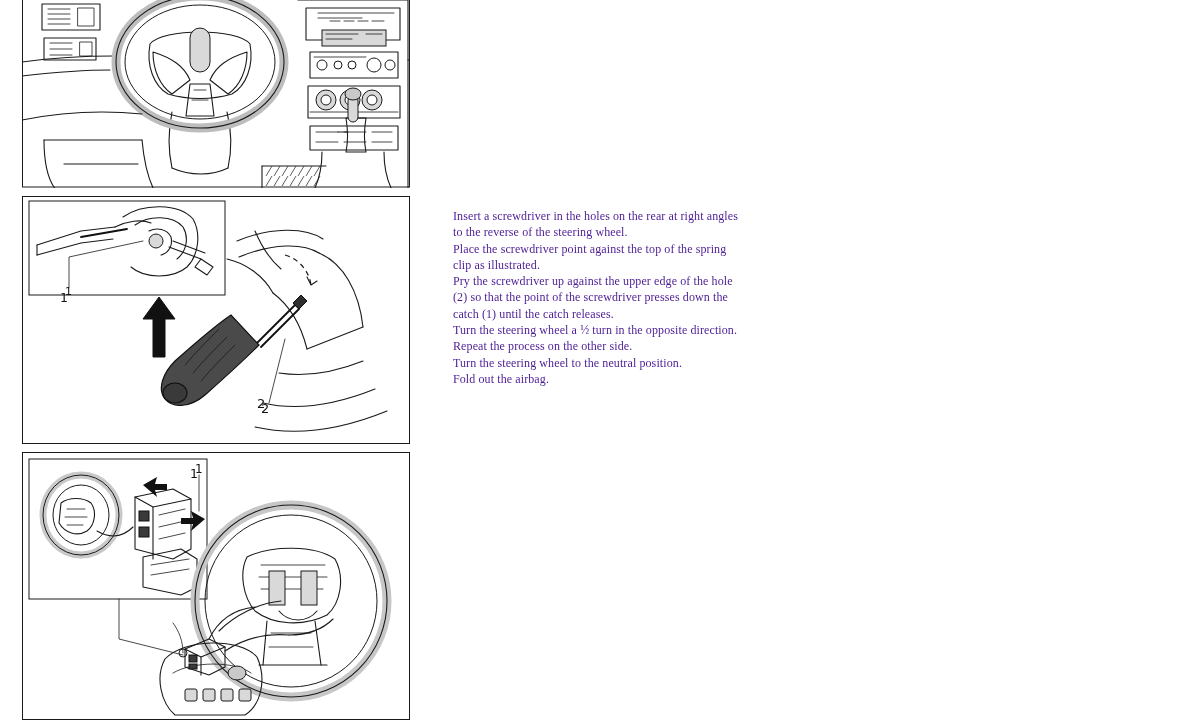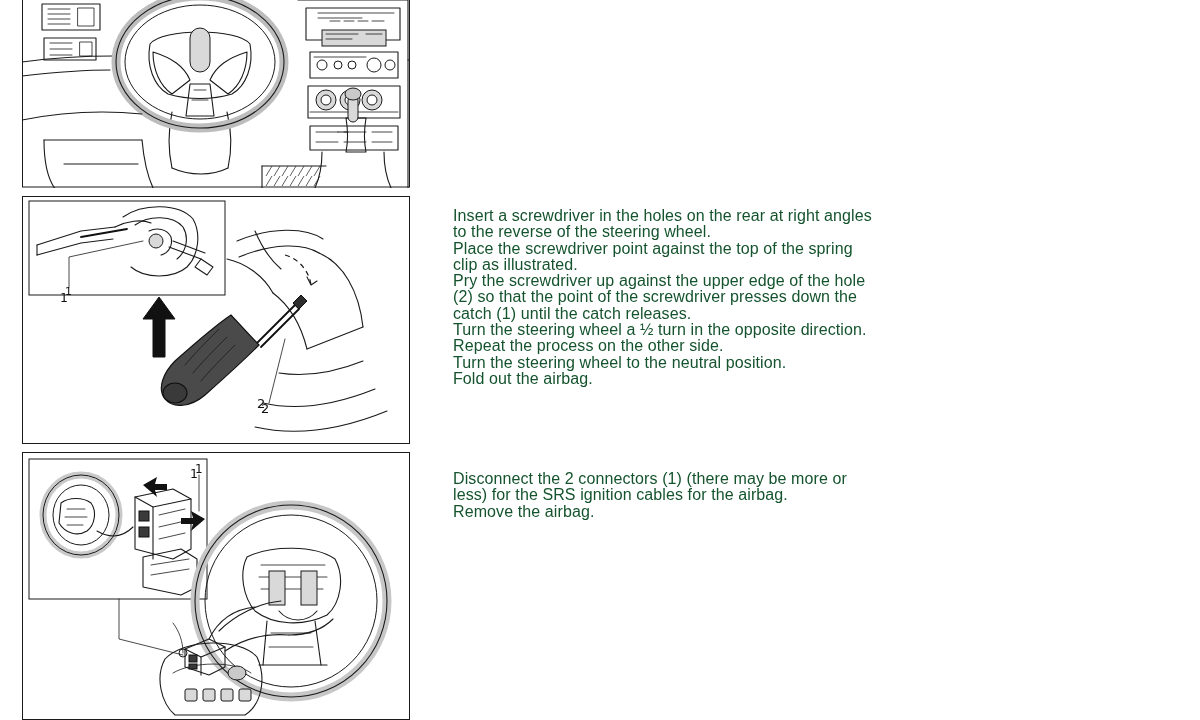--- a/index.html
+++ b/index.html
@@ -38,24 +38,24 @@
   .ln-thin { fill: none; stroke: #1a1a1a; stroke-width: 0.8; stroke-linecap: round; stroke-linejoin: round; }
   .ln-thick { fill: none; stroke: #111111; stroke-width: 1.8; stroke-linecap: round; stroke-linejoin: round; }
   .fill-grey { fill: #d9d9d9; stroke: #1a1a1a; stroke-width: 1; }
   .fill-grey2 { fill: #c9c9c9; stroke: #1a1a1a; stroke-width: 1; }
   .fill-dark { fill: #3a3a3a; stroke: #111111; stroke-width: 1; }
   .fill-white { fill: #ffffff; stroke: #1a1a1a; stroke-width: 1; }
 
   
   .textblock {
     position: absolute;
-    font-family: Liberation Sans, sans-serif;
-    font-size: 16px;
+    font-family: Liberation Serif, serif;
+    font-size: 12px;
     line-height: 16.3px;
-    color: #14532d;
+    color: #4c1d95;
     white-space: pre-line;
     letter-spacing: 0.1px;
   }
 
   .callout {
     position: absolute;
     font-family: "DejaVu Sans", sans-serif;
     font-size: 12.5px;
     color: #111111;
   }
@@ -297,17 +297,14 @@
       <path class="ln" d="M196 178 C 212 162, 236 150, 258 148"></path>
 
       <path class="ln-thin" d="M96 146 L 96 186 L 160 202"></path>
       <path class="ln-thin" d="M150 170 C 156 178, 160 188, 160 200"></path>
       <ellipse cx="160" cy="200" rx="4" ry="4" fill="none" stroke="#1a1a1a" stroke-width="1"></ellipse>
     </svg>
   </div>
 
   <div class="callout" style="left:190px; top:466px;">1</div>
 
-  <div class="textblock" style="left:453px; top:471px; width:400px;">Disconnect the 2 connectors (1) (there may be more or
-less) for the SRS ignition cables for the airbag.
-Remove the airbag.</div>
 
 </div>
 
 </body></html>

